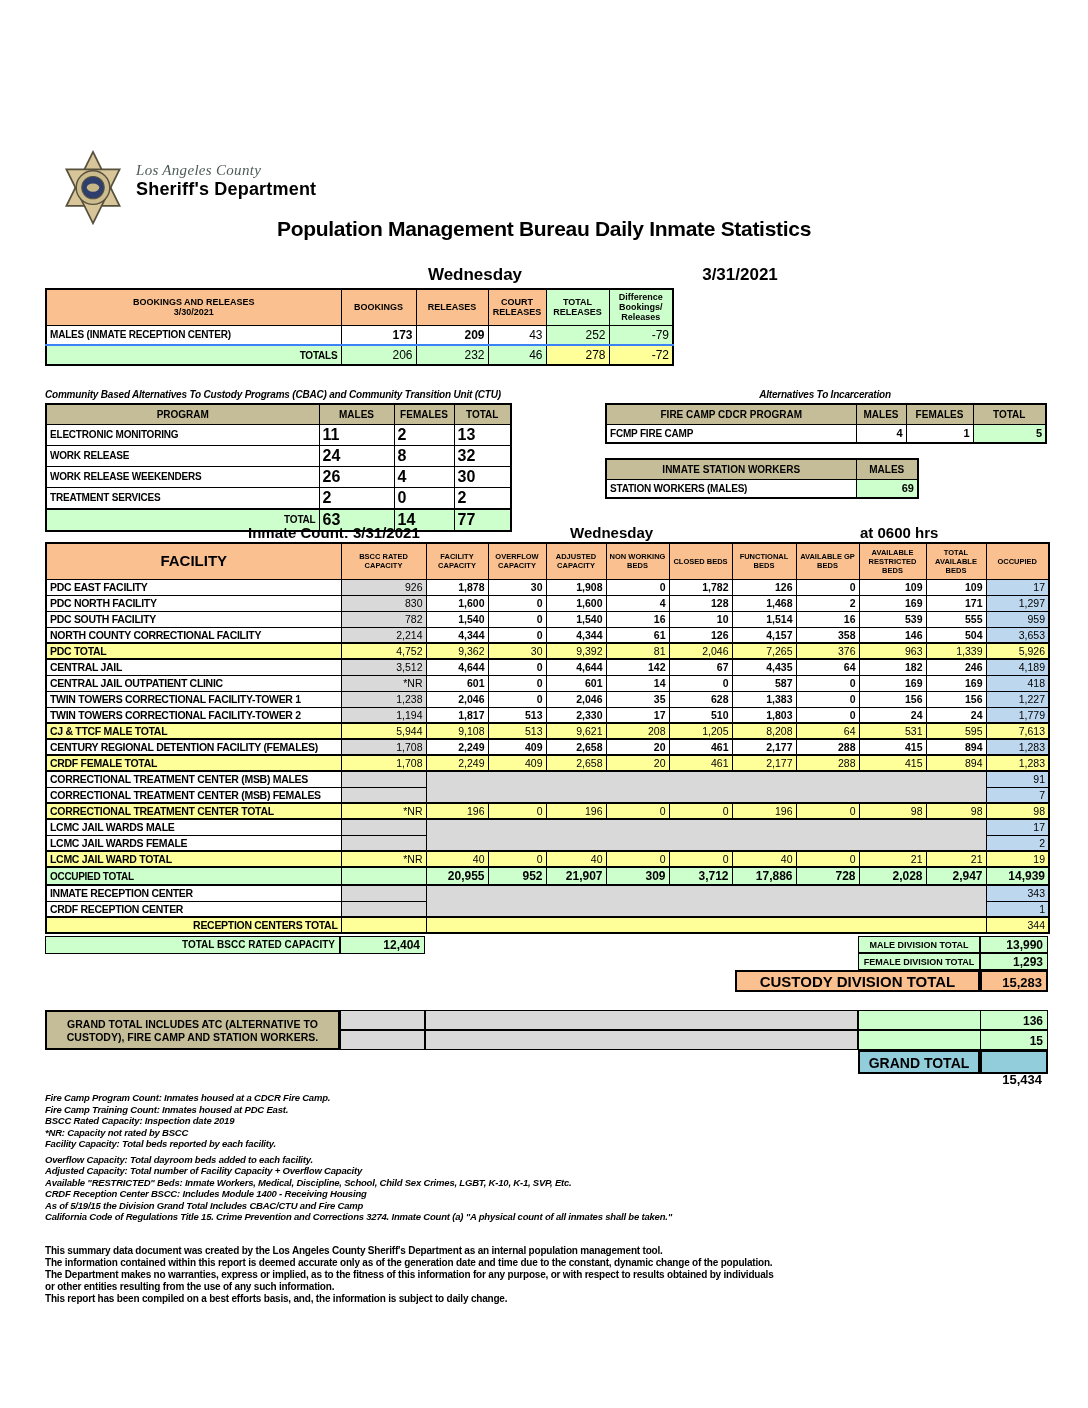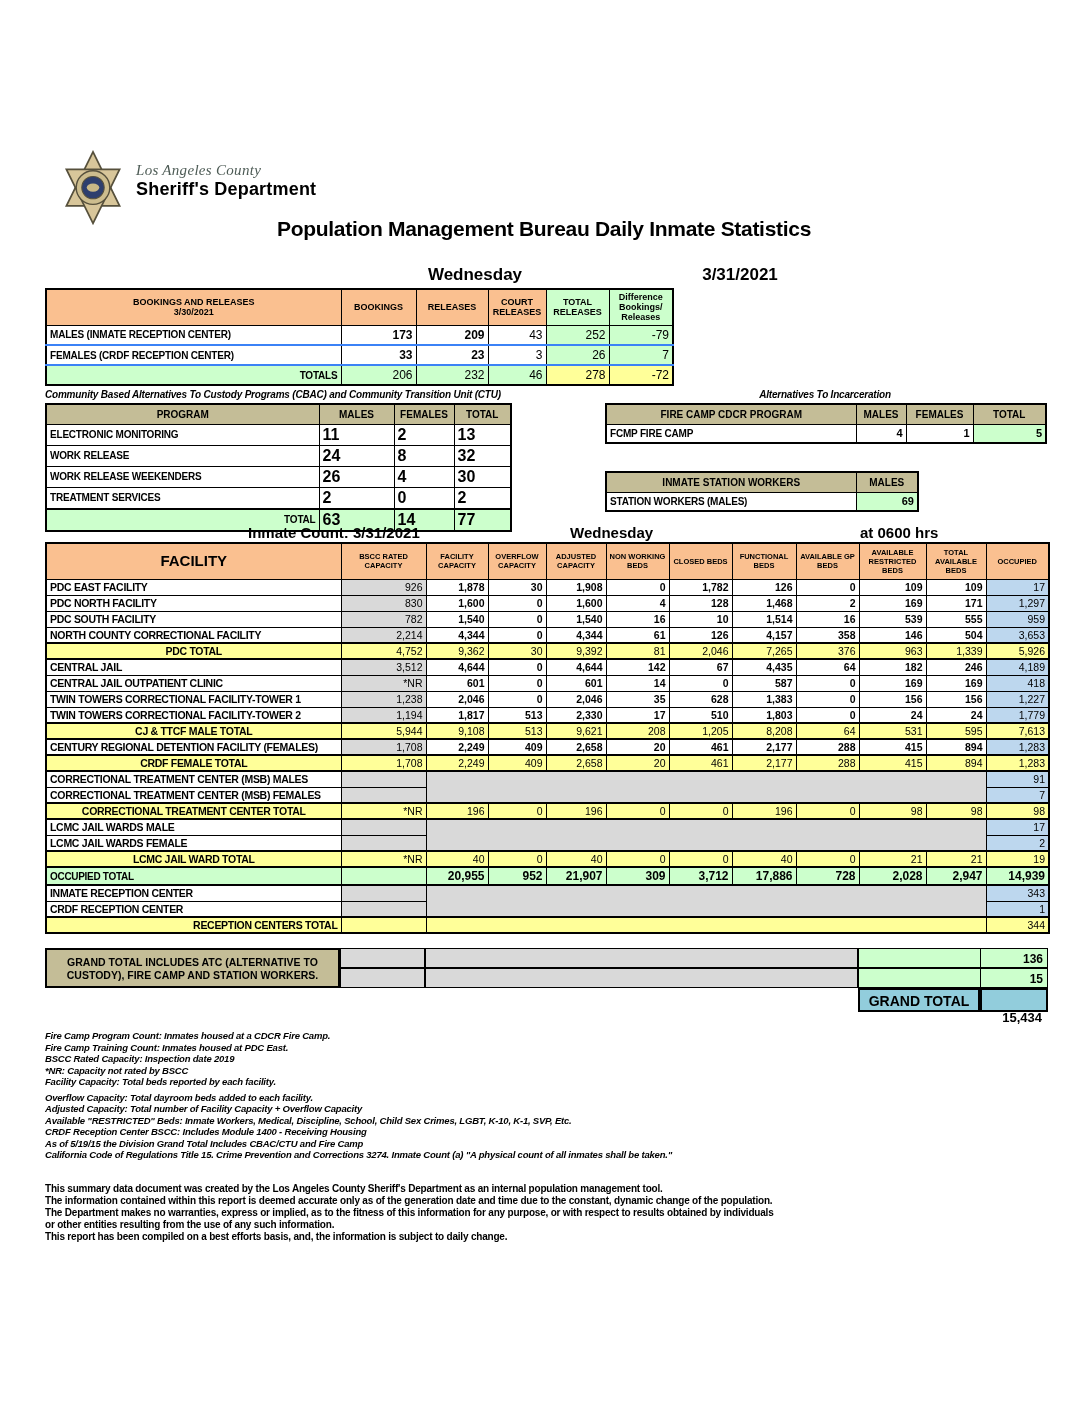--- a/index.html
+++ b/index.html
@@ -42,21 +42,21 @@
   .sec-title{font-size:10px;font-weight:bold;font-style:italic;letter-spacing:-.2px;margin-bottom:3px}
   .cbac table{width:465px;border:2px solid #000}
   .cbac th{font-size:10px;font-weight:bold;height:20px}
   .cbac td{height:19px}
   .cbac .lbl{font-size:10px;font-weight:bold;letter-spacing:-.2px}
   .cbac .num{font-size:16px;font-weight:bold;text-align:left}
   .cbac .trow td{border-top:2px solid #000;font-weight:bold}
 
   .ati{left:605px;top:389px;width:440px}
   .ati .sec-title{text-align:center}
-  .ati table{width:440px;border:2px solid #000;margin-bottom:27px}
+  .ati table{width:440px;border:2px solid #000;margin-bottom:14px}
   .ati th{font-size:10px;font-weight:bold;height:20px}
   .ati td{height:19px}
   .ati .lbl{font-size:10px;font-weight:bold;letter-spacing:-.2px}
   .ati .num{font-size:11px;font-weight:bold;text-align:right}
   .station table{width:312px}
 
   
   .main{left:45px;top:524px;width:1003px}
   .count-row{position:relative;height:18px;font-size:15px;font-weight:bold}
   .count-row .c1{position:absolute;left:203px}
@@ -65,21 +65,21 @@
   .ftable{width:1003px;border:2px solid #000}
   .ftable th{font-size:7.5px;font-weight:bold;text-align:center;height:36px;line-height:9px}
   .ftable th.fac{font-size:15px;line-height:16px}
   .ftable td{height:16px;font-size:10.5px}
   .flbl{font-size:10px;font-weight:bold;letter-spacing:-.3px;text-align:left}
   .fnum{text-align:right}
   tr.data td{font-weight:bold}
   tr.data td.bscc{background:#D9D9D9;font-weight:normal}
   tr.data td.occ{background:#BDD7EE;font-weight:normal}
   tr.total td{background:#FFFF99;border-top:2px solid #000;border-bottom:2px solid #000}
-  tr.total .flbl{text-align:center}
+  tr.total .flbl{text-align:left}
   tr.span td.bscc{background:#D9D9D9}
   tr.span td.spancell{background:#D9D9D9}
   tr.span td.occ{background:#BDD7EE}
   tr.span_total td{background:#FFFF99;border-top:2px solid #000;border-bottom:2px solid #000}
   tr.span_total .flbl{text-align:right}
   tr.occupied_total td{background:#CCFFCC;border-top:2px solid #000;border-bottom:2px solid #000;font-weight:bold;font-size:12px}
   tr.occupied_total .flbl{text-align:left;font-size:10px}
   .nr{font-size:8.5px}
 
   
@@ -158,28 +158,20 @@
       </tr>
     </thead>
     <tbody>
         <tr data-name="bookings-row">
           <td class="lbl" data-name="row-label">MALES (INMATE RECEPTION CENTER)</td>
           <td class="num bold" data-name="bookings-value">173</td>
           <td class="num bold" data-name="releases-value">209</td>
           <td class="num" data-name="court-releases-value">43</td>
           <td class="num bg-green" data-name="total-releases-value">252</td>
           <td class="num bg-green" data-name="difference-value">-79</td>
-        </tr>
-        <tr data-name="bookings-row">
-          <td class="lbl" data-name="row-label">FEMALES (CRDF RECEPTION CENTER)</td>
-          <td class="num bold" data-name="bookings-value">33</td>
-          <td class="num bold" data-name="releases-value">23</td>
-          <td class="num" data-name="court-releases-value">3</td>
-          <td class="num bg-green" data-name="total-releases-value">26</td>
-          <td class="num bg-green" data-name="difference-value">7</td>
         </tr>
         <tr class="totals-row" data-name="bookings-totals-row">
           <td class="lbl right bg-green" data-name="totals-label">TOTALS</td>
           <td class="num bg-green" data-name="bookings-total">206</td>
           <td class="num bg-green" data-name="releases-total">232</td>
           <td class="num bg-green" data-name="court-releases-total">46</td>
           <td class="num bg-yellow" data-name="total-releases-total">278</td>
           <td class="num bg-yellow" data-name="difference-total">-72</td>
         </tr>
       </tbody>
@@ -580,20 +572,30 @@
         </tr>
         <tr class="span_total" data-name="facility-row">
           <td class="flbl" data-name="facility-label">RECEPTION CENTERS TOTAL</td>
           <td class="fnum" data-name="bscc-value"></td>
           <td data-name="merged-cells" colspan="9"></td>
           <td class="fnum" data-name="occupied-value">344</td>
         </tr>
       </tbody>
   </table>
 
+  <div class="summary" data-name="division-summary">
+    <div class="sbox s-bscc-lbl" data-name="total-bscc-label">TOTAL BSCC RATED CAPACITY</div>
+    <div class="sbox s-bscc-val" data-name="total-bscc-value">12,404</div>
+    <div class="sbox s-lbl s-male-lbl" data-name="male-division-label">MALE DIVISION TOTAL</div>
+    <div class="sbox s-val s-male-val" data-name="male-division-value">13,990</div>
+    <div class="sbox s-lbl s-fem-lbl" data-name="female-division-label">FEMALE DIVISION TOTAL</div>
+    <div class="sbox s-val s-fem-val" data-name="female-division-value">1,293</div>
+    <div class="sbox s-cust-lbl" data-name="custody-division-label">CUSTODY DIVISION TOTAL</div>
+    <div class="sbox s-cust-val" data-name="custody-division-value">15,283</div>
+  </div>
 
   <div class="gt" data-name="grand-total-section">
     <div class="sbox gt-note" data-name="grand-total-note">GRAND TOTAL INCLUDES ATC (ALTERNATIVE TO CUSTODY), FIRE CAMP AND STATION WORKERS.</div>
     <div class="gt-grey g1" data-name="spacer-cell"></div>
     <div class="gt-grey g2" data-name="spacer-cell"></div>
     <div class="gt-grey g3" data-name="spacer-cell"></div>
     <div class="gt-grey g4" data-name="spacer-cell"></div>
     <div class="sbox gt-lbl gt-male-lbl" data-name="male-atc-label">MALE ATC TOTAL</div>
     <div class="sbox gt-val gt-male-val" data-name="male-atc-value">136</div>
     <div class="sbox gt-lbl gt-fem-lbl" data-name="female-atc-label">FEMALE ATC TOTAL</div>

